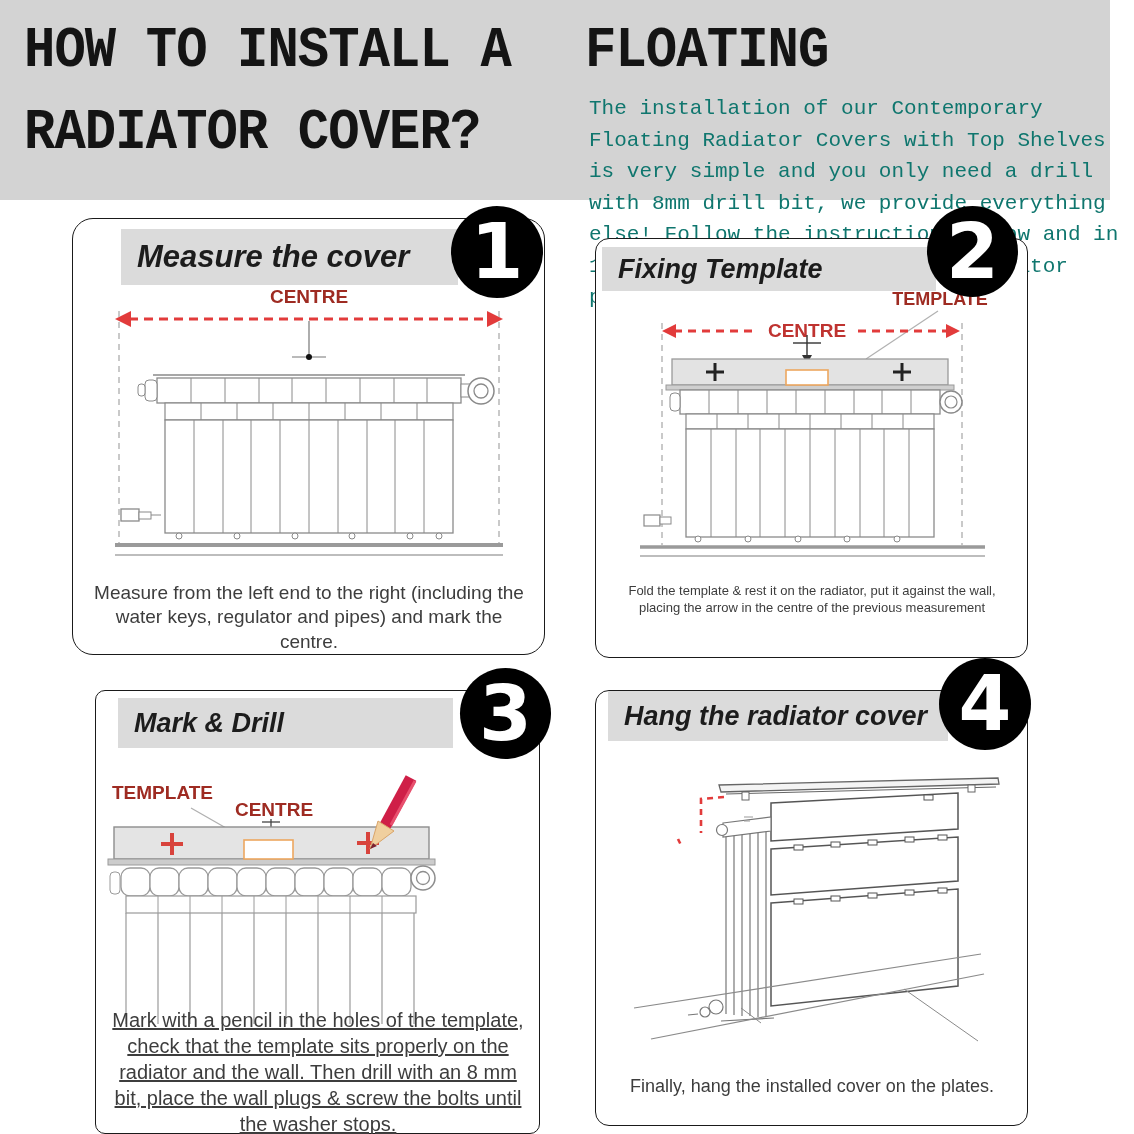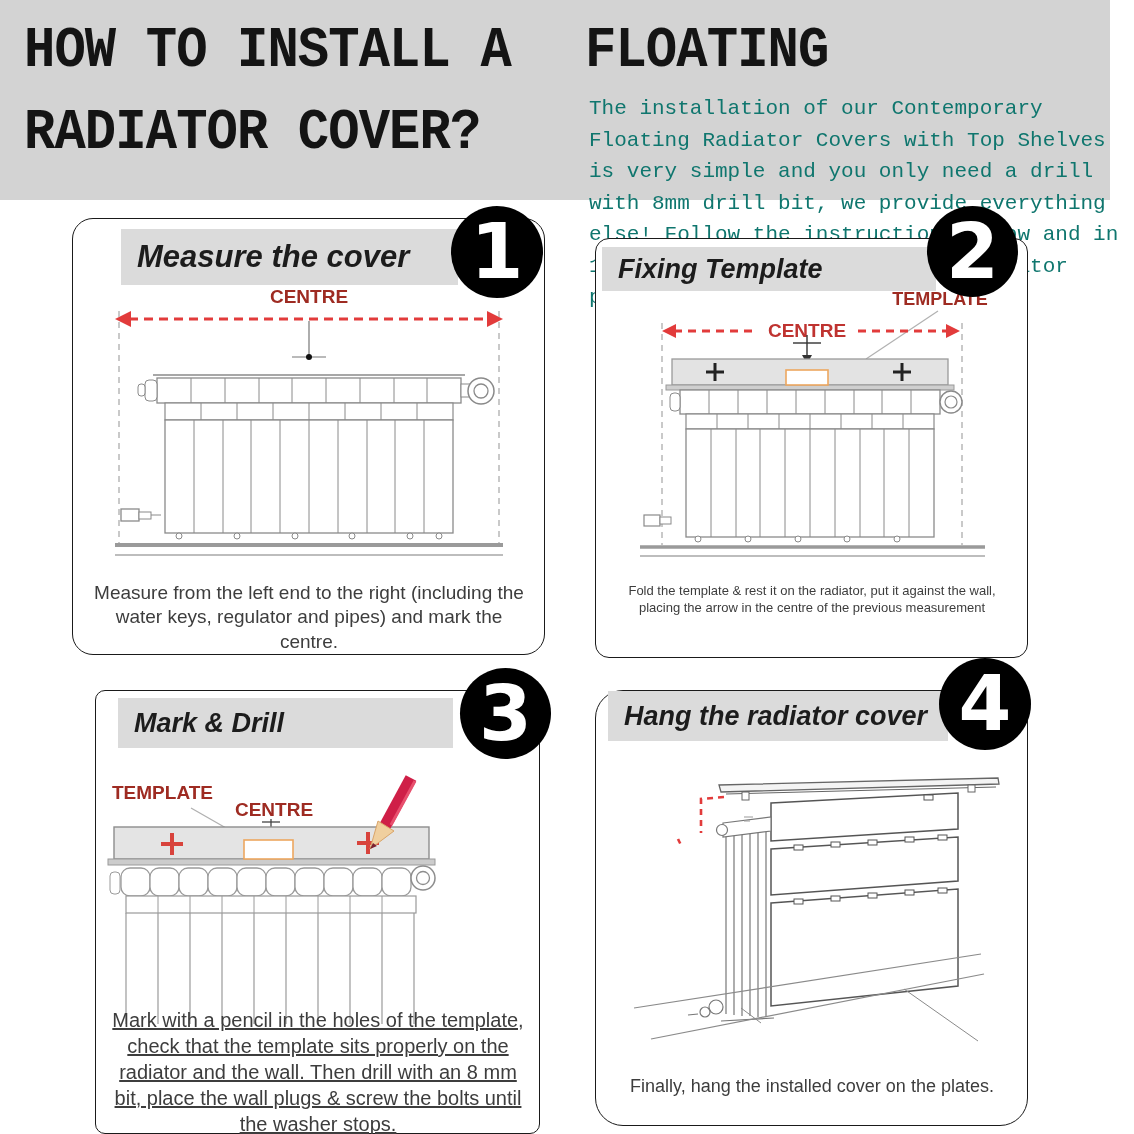--- a/index.html
+++ b/index.html
@@ -13,21 +13,21 @@
   .t1{left:24px;top:18px;}
   .t2{left:24px;top:100px;}
   .t3{left:585px;top:18px;}
   .intro{position:absolute;left:589px;top:93px;width:540px;font-size:21px;
          line-height:1.5;color:#0f766e;}
   
   .panel{position:absolute;border:1.6px solid #1a1a1a;background:#fff;box-sizing:border-box;}
   .p1{left:72px;top:218px;width:473px;height:437px;border-radius:21px;}
   .p2{left:595px;top:238px;width:433px;height:420px;border-radius:14px;}
   .p3{left:95px;top:682px;width:445px;height:444px;border-radius:10px;margin-top:8px;}
-  .p4{left:595px;top:690px;width:433px;height:436px;border-radius:28px;}
+  .p4{left:595px;top:690px;width:433px;height:436px;border-radius:14px;}
   .titlebar{position:absolute;background:#dbdbdb;display:flex;align-items:center;
             padding-left:16px;box-sizing:border-box;}
   .titlebar span{font-style:italic;font-weight:700;color:#1c1c1c;white-space:nowrap;}
   .tb1{left:48px;top:10px;width:337px;height:56px;}
   .tb1 span{font-size:31px;}
   .tb2{left:6px;top:8px;width:334px;height:44px;}
   .tb2 span{font-size:27px;}
   .tb3{left:22px;top:7px;width:335px;height:50px;}
   .tb3 span{font-size:27px;}
   .tb4{left:12px;top:0px;width:340px;height:50px;}

